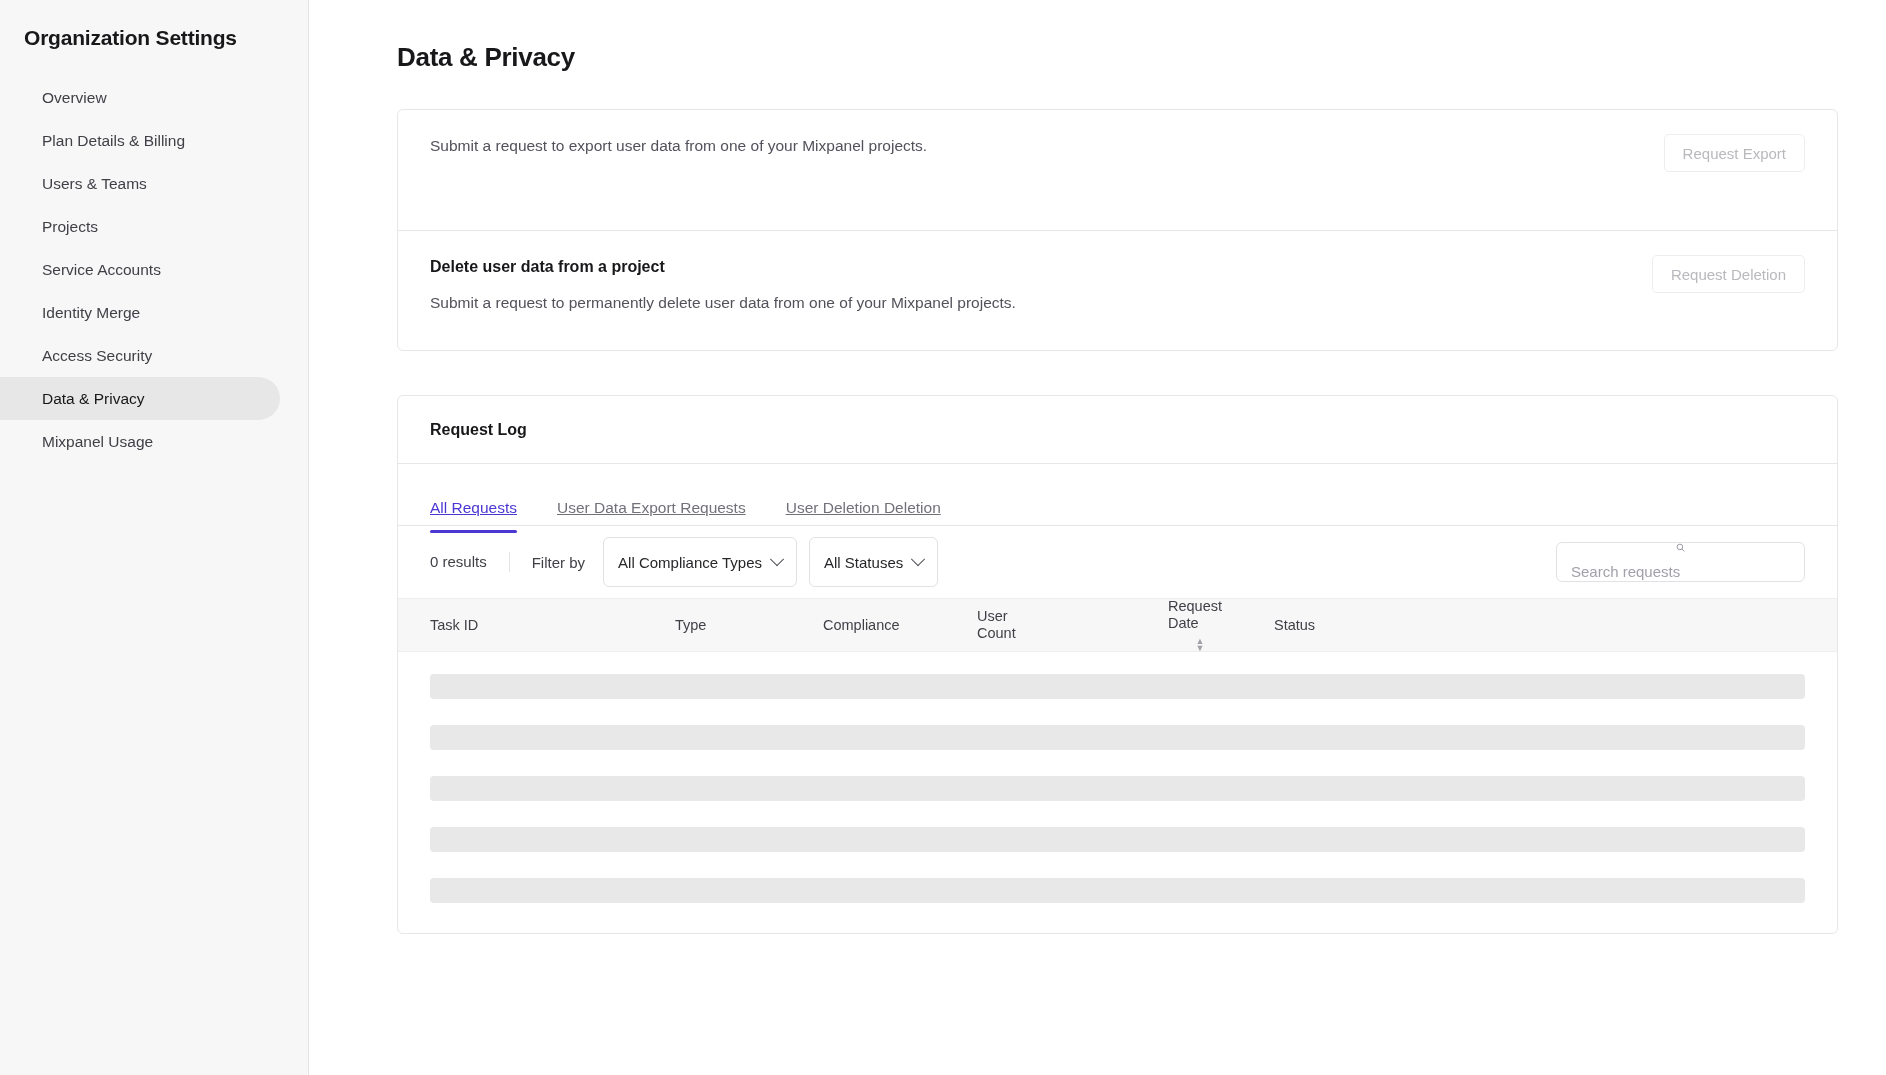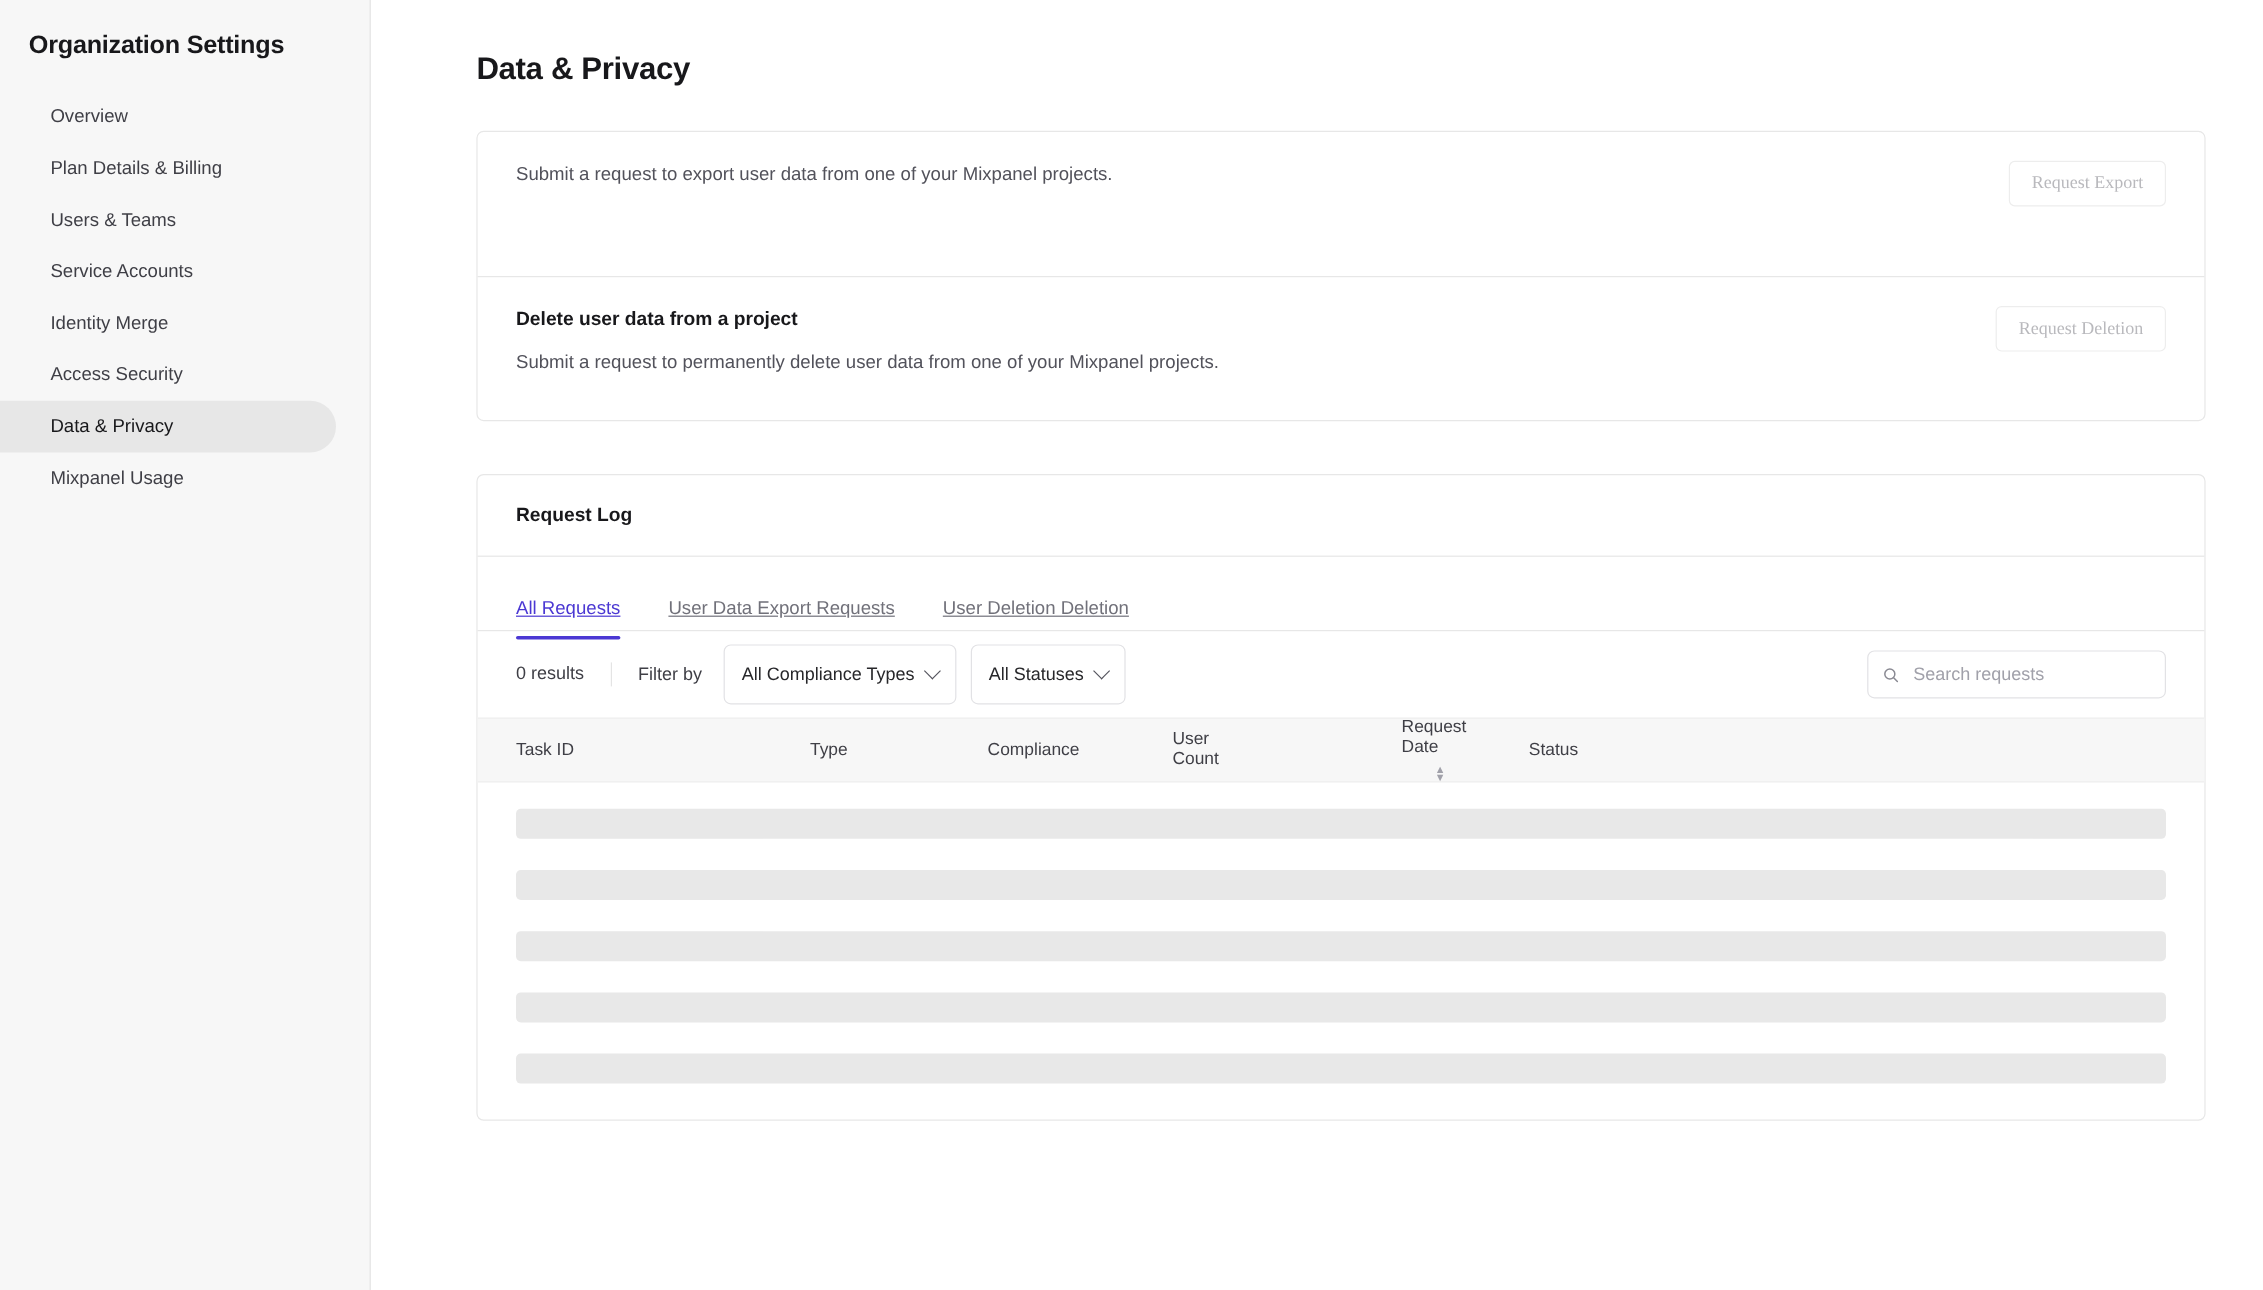--- a/index.html
+++ b/index.html
@@ -95,21 +95,21 @@
     position: absolute;
     right: 32px;
     top: 24px;
     height: 38px;
     padding: 0 18px;
     border: 1px solid #ededed;
     border-radius: 5px;
     background: #fff;
     color: #b9b9bd;
     font-size: 15px;
-    font-family: Liberation Serif, serif;
+    font-family: Liberation Sans, sans-serif;
     cursor: default;
     display: flex;
     align-items: center;
   }
 
   .spacer { height: 44px; }
 
   .log-header {
     padding: 25px 32px 24px 32px;
     font-size: 16px;
@@ -188,20 +188,21 @@
     margin-left: auto;
     width: 249px;
     height: 40px;
     border: 1px solid #e2e2e5;
     border-radius: 6px;
     display: flex;
     align-items: center;
     padding: 0 12px;
     gap: 10px;
     background: #fff;
+    flex-direction: column;
   }
   .search-box input {
     border: none;
     outline: none;
     font-size: 15px;
     color: #27272a;
     width: 100%;
     font-family: "Liberation Sans", sans-serif;
     background: transparent;
   }
@@ -254,20 +255,23 @@
       <div class="nav-item">
         <span>Overview</span>
       </div>
       <div class="nav-item">
         <span>Plan Details &amp; Billing</span>
       </div>
       <div class="nav-item">
         <span>Users &amp; Teams</span>
       </div>
       <div class="nav-item">
+        <span>Projects</span>
+      </div>
+      <div class="nav-item">
         <span>Service Accounts</span>
       </div>
       <div class="nav-item">
         <span>Identity Merge</span>
       </div>
       <div class="nav-item">
         <span>Access Security</span>
       </div>
       <div class="nav-item active">
         <span>Data &amp; Privacy</span>

